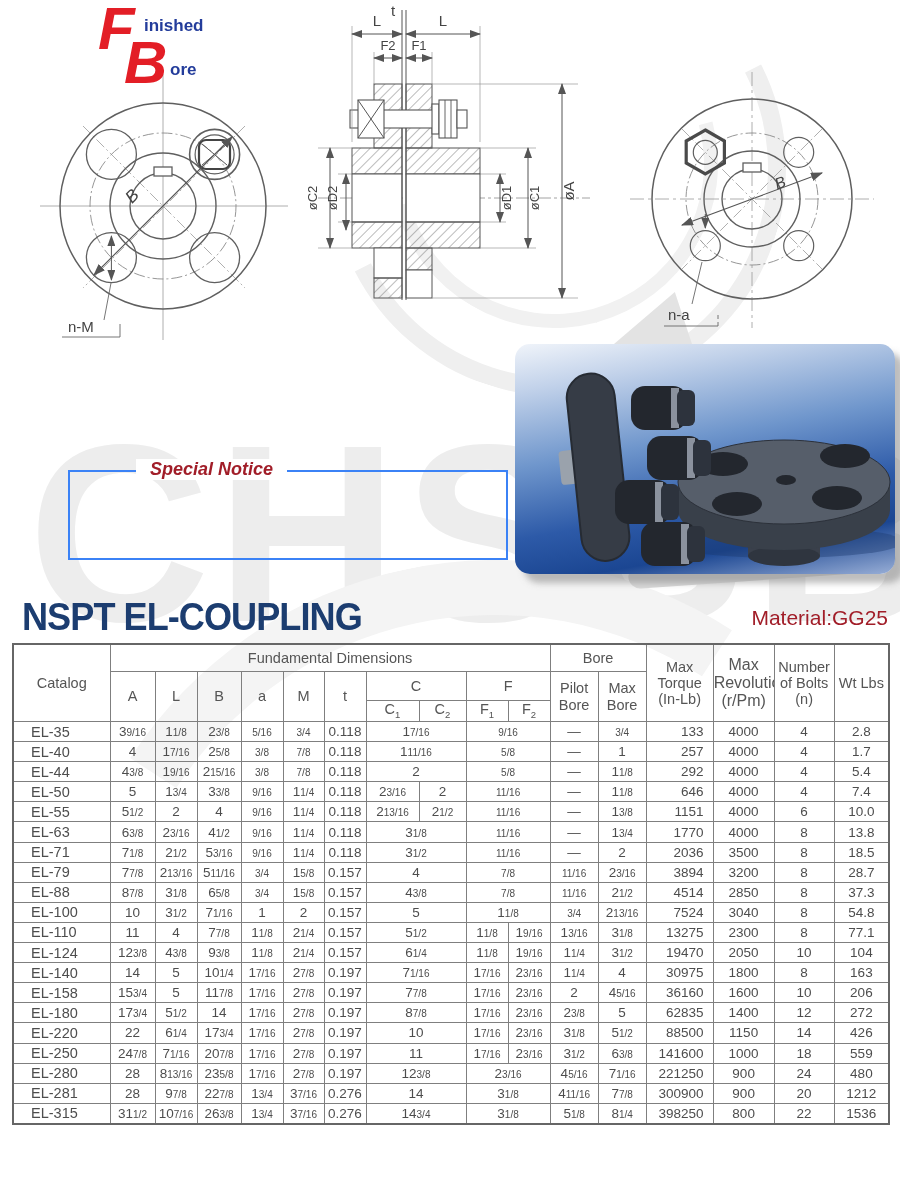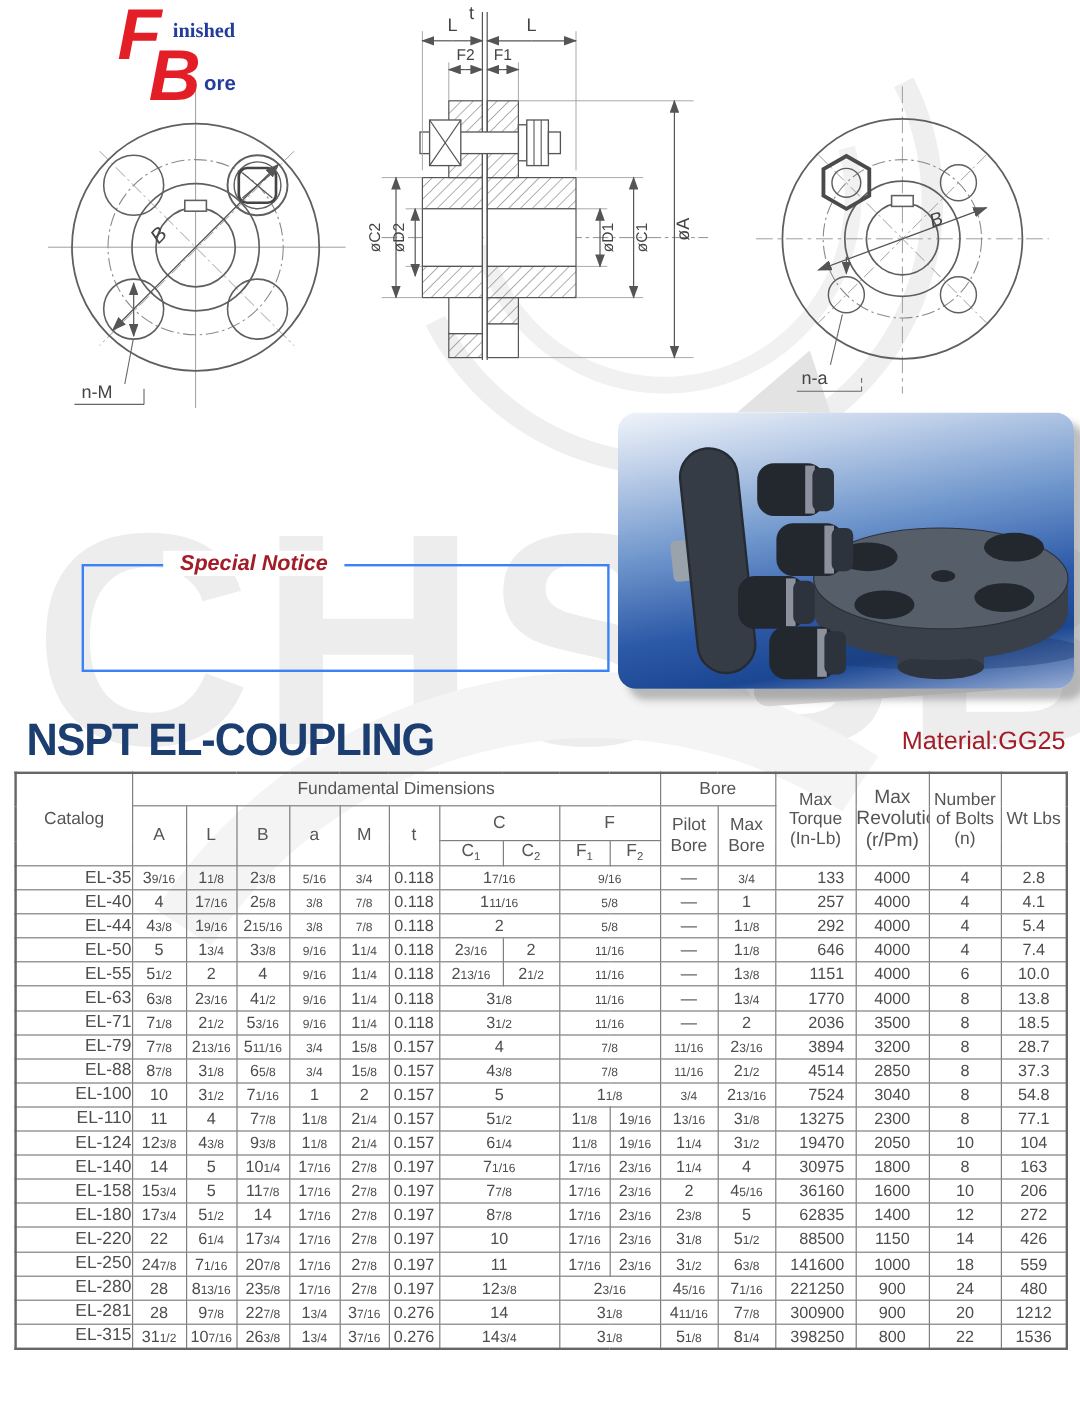--- a/index.html
+++ b/index.html
@@ -22,21 +22,21 @@
   .wm-swoosh{left:628px;top:556px;width:268px;height:24px;background:#d9d9d9;
              border-radius:12px;transform:rotate(-4deg);z-index:0;}
 
   
   #logo{left:82px;top:4px;width:170px;height:86px;z-index:2;}
   #logo .f{position:absolute;left:16px;top:-10px;font-size:60px;font-weight:bold;
            font-style:italic;color:#e31e26;}
   #logo .b{position:absolute;left:42px;top:24px;font-size:60px;font-weight:bold;
            font-style:italic;color:#e31e26;}
   #logo .small{position:absolute;font-size:17px;font-weight:bold;color:#233c9b;}
-  #logo .inished{left:62px;top:12px;font-family:Liberation Serif, serif;}
+  #logo .inished{left:62px;top:12px;}
   #logo .ore{left:88px;top:56px;}
 
   svg text{font-family:"Liberation Sans",sans-serif;fill:#444;}
 
   #draw-left{left:28px;top:68px;z-index:1;}
   #draw-mid{left:290px;top:0px;z-index:1;}
   #draw-right{left:622px;top:66px;z-index:1;}
 
   #material-text{left:12px;top:346px;width:490px;font-size:17.5px;line-height:23.5px;
                  color:#2a5a87;white-space:pre-line;z-index:2;}
@@ -61,21 +61,21 @@
   .tbl th,.tbl td{border:1.4px solid #7f7f7f;text-align:center;padding:0;
                   overflow:hidden;white-space:nowrap;color:#4d4d4d;}
   .tbl{border:2px solid #666;}
   .tbl th{font-weight:normal;font-size:14.5px;line-height:1.12;color:#555;}
   .tbl tr.h1 th{height:26px;}
   .tbl tr.h2 th{height:28px;}
   .tbl tr.h3 th{height:20px;}
   .tbl th.cond{font-size:16px;}
   .tbl th sub{font-size:9.5px;}
   .tbl td{font-size:13.5px;height:19.1px;}
-  .tbl td.cat{text-align:right;padding-left:17px;font-size:14.5px;}
+  .tbl td.cat{text-align:left;padding-left:17px;font-size:14.5px;}
   .tbl td.num{text-align:right;padding-right:9px;}
   .fr{font-size:10px;}
 
   #footer{left:14px;top:1136px;width:880px;font-size:17px;line-height:23px;color:#9e2230;
           white-space:pre-line;z-index:2;}
 </style>
 </head>
 <body>
 
 <div id="page">
@@ -372,21 +372,21 @@
             <td><span class="fr">3/8</span></td>
             <td><span class="fr">7/8</span></td>
             <td>0.118</td>
             <td colspan="2">1<span class="fr">11/16</span></td>
             <td colspan="2"><span class="fr">5/8</span></td>
             <td>—</td>
             <td>1</td>
             <td class="num">257</td>
             <td>4000</td>
             <td>4</td>
-            <td>4.1</td>
+            <td>1.7</td>
           </tr>
           <tr>
             <td class="cat">EL-44</td>
             <td>4<span class="fr">3/8</span></td>
             <td>1<span class="fr">9/16</span></td>
             <td>2<span class="fr">15/16</span></td>
             <td><span class="fr">3/8</span></td>
             <td><span class="fr">7/8</span></td>
             <td>0.118</td>
             <td colspan="2">2</td>

